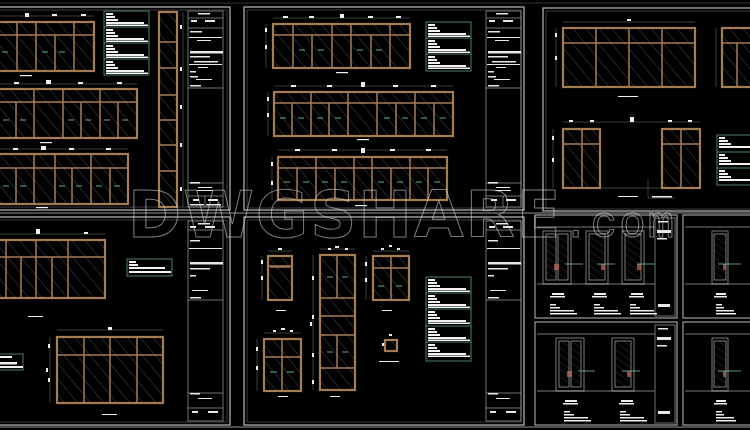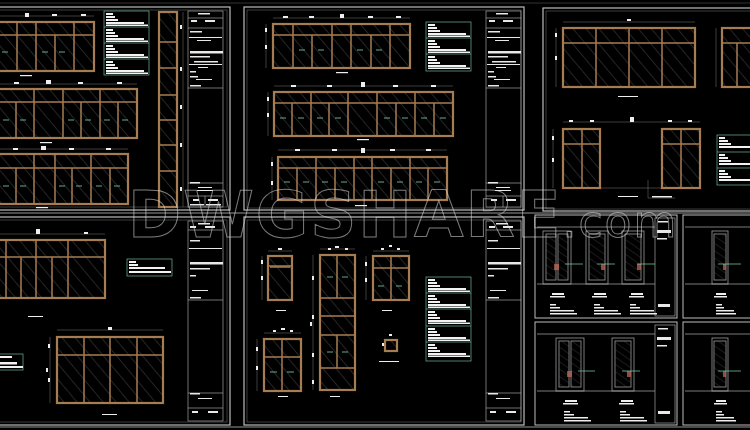--- a/index.html
+++ b/index.html
@@ -1,19 +1,19 @@
 <!DOCTYPE html>
 <html><head>
 <meta charset="utf-8">
 <style>
   html,body{margin:0;padding:0;background:#000;}
   body{width:750px;height:430px;overflow:hidden;position:relative;font-family:"DejaVu Sans",sans-serif;}
   #canvas{position:absolute;left:0;top:0;width:750px;height:430px;}
   .watermark{position:absolute;left:128px;top:178px;font-family:"DejaVu Sans",sans-serif;font-weight:bold;font-size:64px;letter-spacing:2px;color:transparent;-webkit-text-stroke:1px rgba(220,220,220,0.55);white-space:nowrap;pointer-events:none;}
-  .watermark .com{font-size:44px;font-weight:normal;}
+  .watermark .com{font-size:44px;font-weight:normal;font-family:Liberation Mono, monospace;}
 </style>
 </head>
 <body>
 
 <svg id="canvas" viewBox="0 0 750 430" xmlns="http://www.w3.org/2000/svg">
   <defs>
     <pattern id="hatch" width="10" height="10" patternUnits="userSpaceOnUse" patternTransform="rotate(-40)">
       <line x1="0" y1="0" x2="0" y2="10" stroke="#7a7a7a" stroke-width="0.6"></line>
     </pattern>
     <pattern id="hatch2" width="6" height="6" patternUnits="userSpaceOnUse" patternTransform="rotate(-55)">

